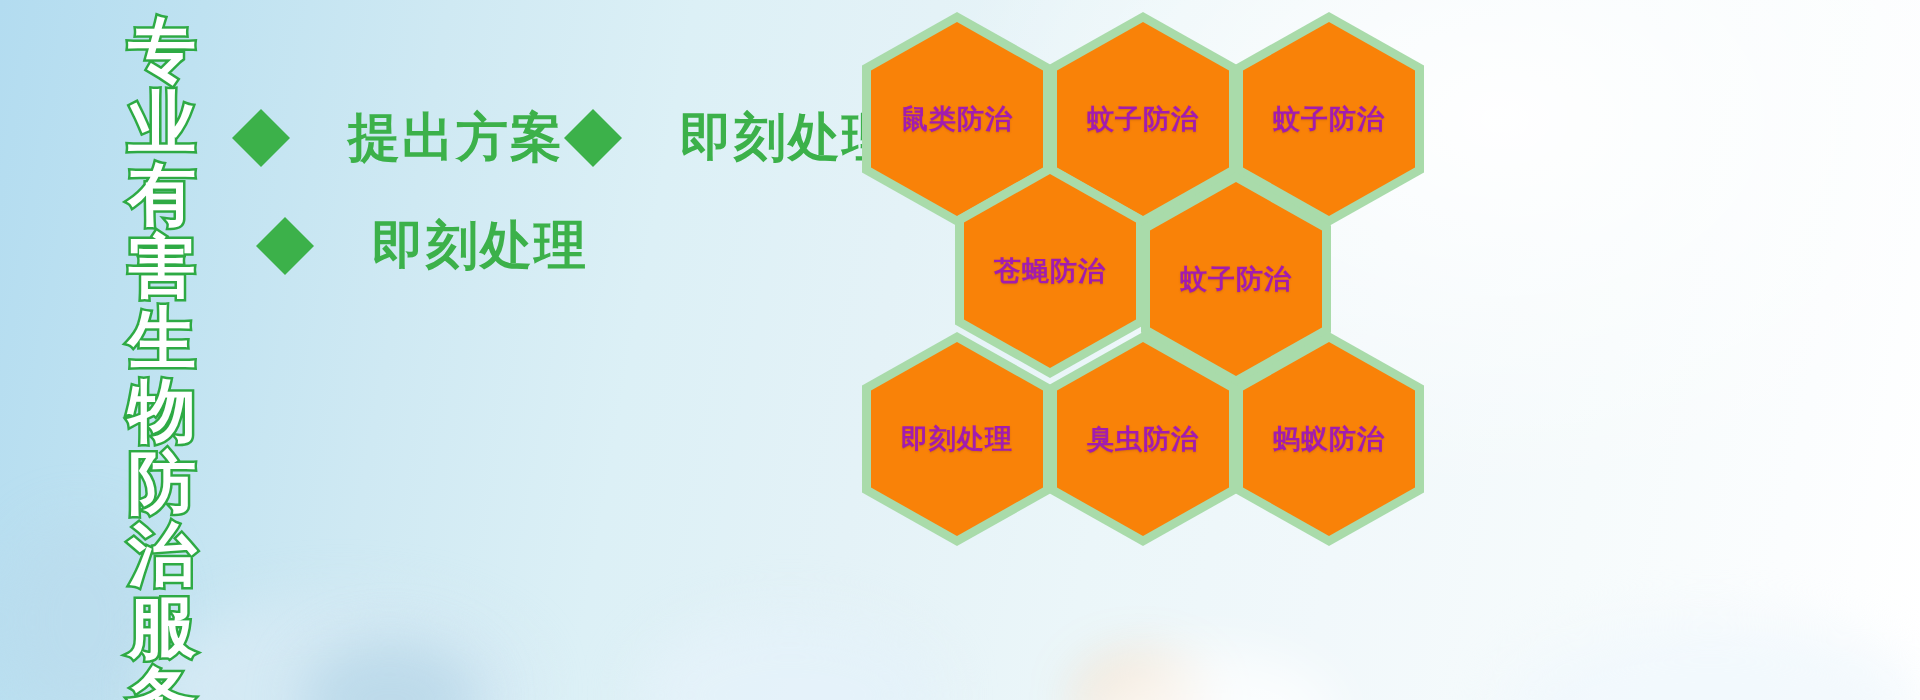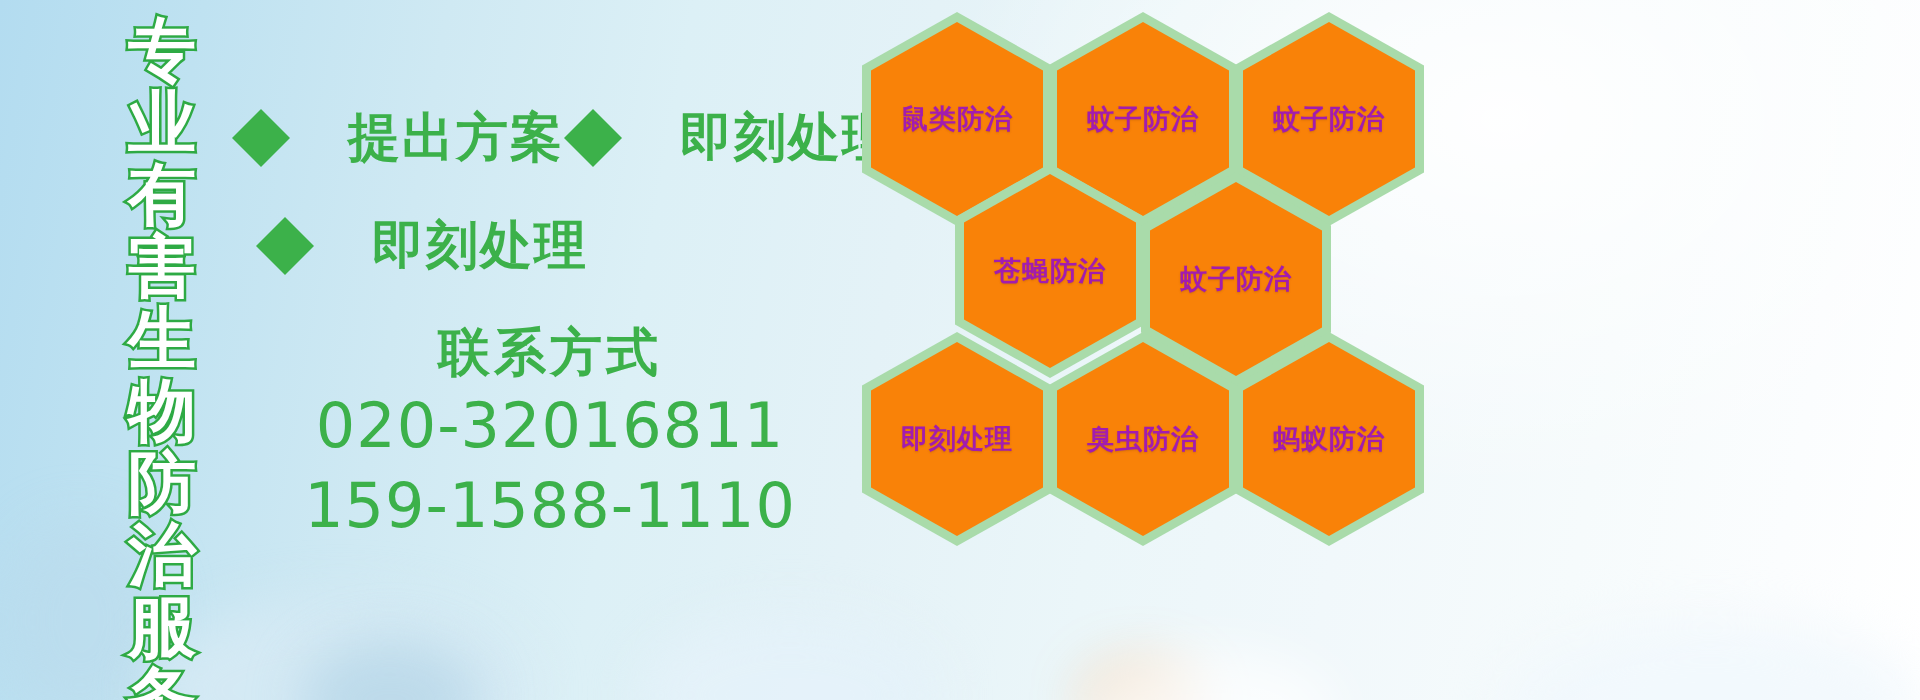--- a/index.html
+++ b/index.html
@@ -219,63 +219,58 @@
     <div class="feature-row">
       <div class="feature-gap"></div>
       <div class="feature-item">
         <span class="diamond"></span>
         <span class="feature-label">即刻处理</span>
       </div>
     </div>
 
   </div>
 
-  <div id="contact">
-    <div id="contact-title">联系方式</div>
-    <div class="phone">020-32016811</div>
-    <div class="phone">159-1588-1110</div>
+
+  <div id="honeycomb">
+
+    <div class="hex" style="left:0px;   top:8px;">
+      <span class="hex-inner"></span>
+      <span class="hex-label">鼠类防治</span>
+    </div>
+
+    <div class="hex" style="left:186px; top:8px;">
+      <span class="hex-inner"></span>
+      <span class="hex-label">蚊子防治</span>
+    </div>
+
+    <div class="hex" style="left:372px; top:8px;">
+      <span class="hex-inner"></span>
+      <span class="hex-label">蚊子防治</span>
+    </div>
+
+    <div class="hex" style="left:93px;  top:160px;">
+      <span class="hex-inner"></span>
+      <span class="hex-label">苍蝇防治</span>
+    </div>
+
+    <div class="hex" style="left:279px; top:168px;">
+      <span class="hex-inner"></span>
+      <span class="hex-label">蚊子防治</span>
+    </div>
+
+    <div class="hex" style="left:0px;   top:328px;">
+      <span class="hex-inner"></span>
+      <span class="hex-label">即刻处理</span>
+    </div>
+
+    <div class="hex" style="left:372px; top:328px;">
+      <span class="hex-inner"></span>
+      <span class="hex-label">蚂蚁防治</span>
+    </div>
+
+    <div class="hex" style="left:186px; top:328px;">
+      <span class="hex-inner"></span>
+      <span class="hex-label">臭虫防治</span>
+    </div>
+
   </div>
 
-  <div id="honeycomb">
-
-    <div class="hex" style="left:0px;   top:8px;">
-      <span class="hex-inner"></span>
-      <span class="hex-label">鼠类防治</span>
-    </div>
-
-    <div class="hex" style="left:186px; top:8px;">
-      <span class="hex-inner"></span>
-      <span class="hex-label">蚊子防治</span>
-    </div>
-
-    <div class="hex" style="left:372px; top:8px;">
-      <span class="hex-inner"></span>
-      <span class="hex-label">蚊子防治</span>
-    </div>
-
-    <div class="hex" style="left:93px;  top:160px;">
-      <span class="hex-inner"></span>
-      <span class="hex-label">苍蝇防治</span>
-    </div>
-
-    <div class="hex" style="left:279px; top:168px;">
-      <span class="hex-inner"></span>
-      <span class="hex-label">蚊子防治</span>
-    </div>
-
-    <div class="hex" style="left:0px;   top:328px;">
-      <span class="hex-inner"></span>
-      <span class="hex-label">即刻处理</span>
-    </div>
-
-    <div class="hex" style="left:372px; top:328px;">
-      <span class="hex-inner"></span>
-      <span class="hex-label">蚂蚁防治</span>
-    </div>
-
-    <div class="hex" style="left:186px; top:328px;">
-      <span class="hex-inner"></span>
-      <span class="hex-label">臭虫防治</span>
-    </div>
-
-  </div>
-
 </div>
 
 </body></html>

